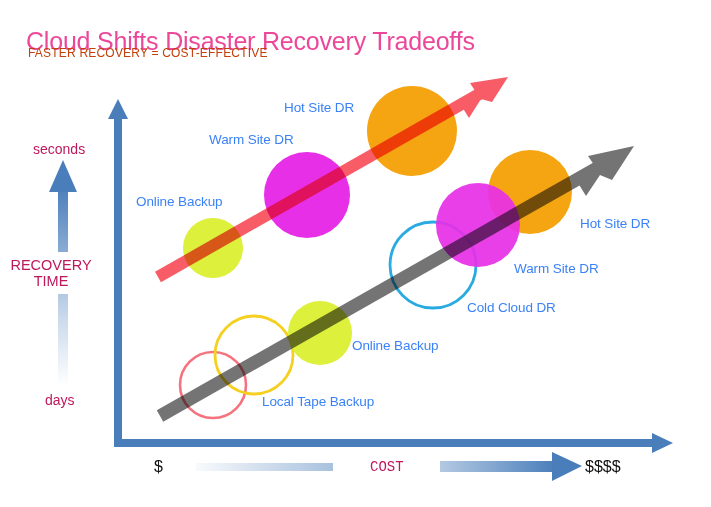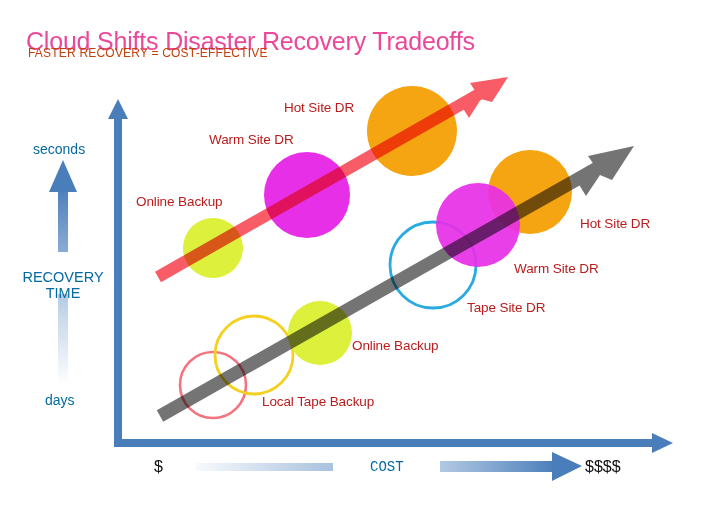--- a/index.html
+++ b/index.html
@@ -48,29 +48,29 @@
     left: 0;
     top: 0;
     width: 711px;
     height: 507px;
   }
 
   
   .bubble-label {
     position: absolute;
     font-size: 13.5px;
-    color: #b91c1c;
+    color: #3b82f6;
     white-space: nowrap;
     letter-spacing: -0.1px;
   }
 
   .axis-label {
     position: absolute;
     font-size: 14px;
-    color: #0369a1;
+    color: #be185d;
     white-space: nowrap;
   }
   .axis-label.strong {
     font-size: 14.5px;
     line-height: 16px;
     text-align: center;
   }
   .money {
     position: absolute;
     font-size: 16px;
@@ -154,33 +154,33 @@
     <g>
       <rect x="196" y="463" width="137" height="8" fill="url(#gradBarL)"></rect>
     </g>
     <g>
       <rect x="440" y="461" width="116" height="11" fill="url(#gradBarR)"></rect>
       <polygon points="582,466 552,452 552,481" fill="#4A7EBB"></polygon>
     </g>
   </svg>
 
   <div class="axis-label" style="left:33px; top:141px;">seconds</div>
-  <div class="axis-label strong" style="left:16px; top:257px; width:94px;margin-top:12px;">
+  <div class="axis-label strong" style="left:4px; top:257px; width:94px;">
     <span>RECOVERY</span><br>
     <span>TIME</span>
   </div>
   <div class="axis-label" style="left:45px; top:392px;">days</div>
 
   <div class="money" style="left:154px; top:458px;">$</div>
   <div class="axis-label" style="left:370px; top:459px;font-family:Liberation Mono, monospace;">COST</div>
   <div class="money" style="left:585px; top:458px;">$$$$</div>
 
   <div class="bubble-label" style="left:136px; top:194px;">Online Backup</div>
   <div class="bubble-label" style="left:209px; top:132px;">Warm Site DR</div>
   <div class="bubble-label" style="left:284px; top:100px;">Hot Site DR</div>
 
   <div class="bubble-label" style="left:262px; top:394px;">Local Tape Backup</div>
   <div class="bubble-label" style="left:352px; top:338px;">Online Backup</div>
-  <div class="bubble-label" style="left:467px; top:300px;">Tape Site DR</div>
+  <div class="bubble-label" style="left:467px; top:300px;">Cold Cloud DR</div>
   <div class="bubble-label" style="left:514px; top:261px;">Warm Site DR</div>
   <div class="bubble-label" style="left:580px; top:216px;">Hot Site DR</div>
 
 </div>
 
 </body></html>

